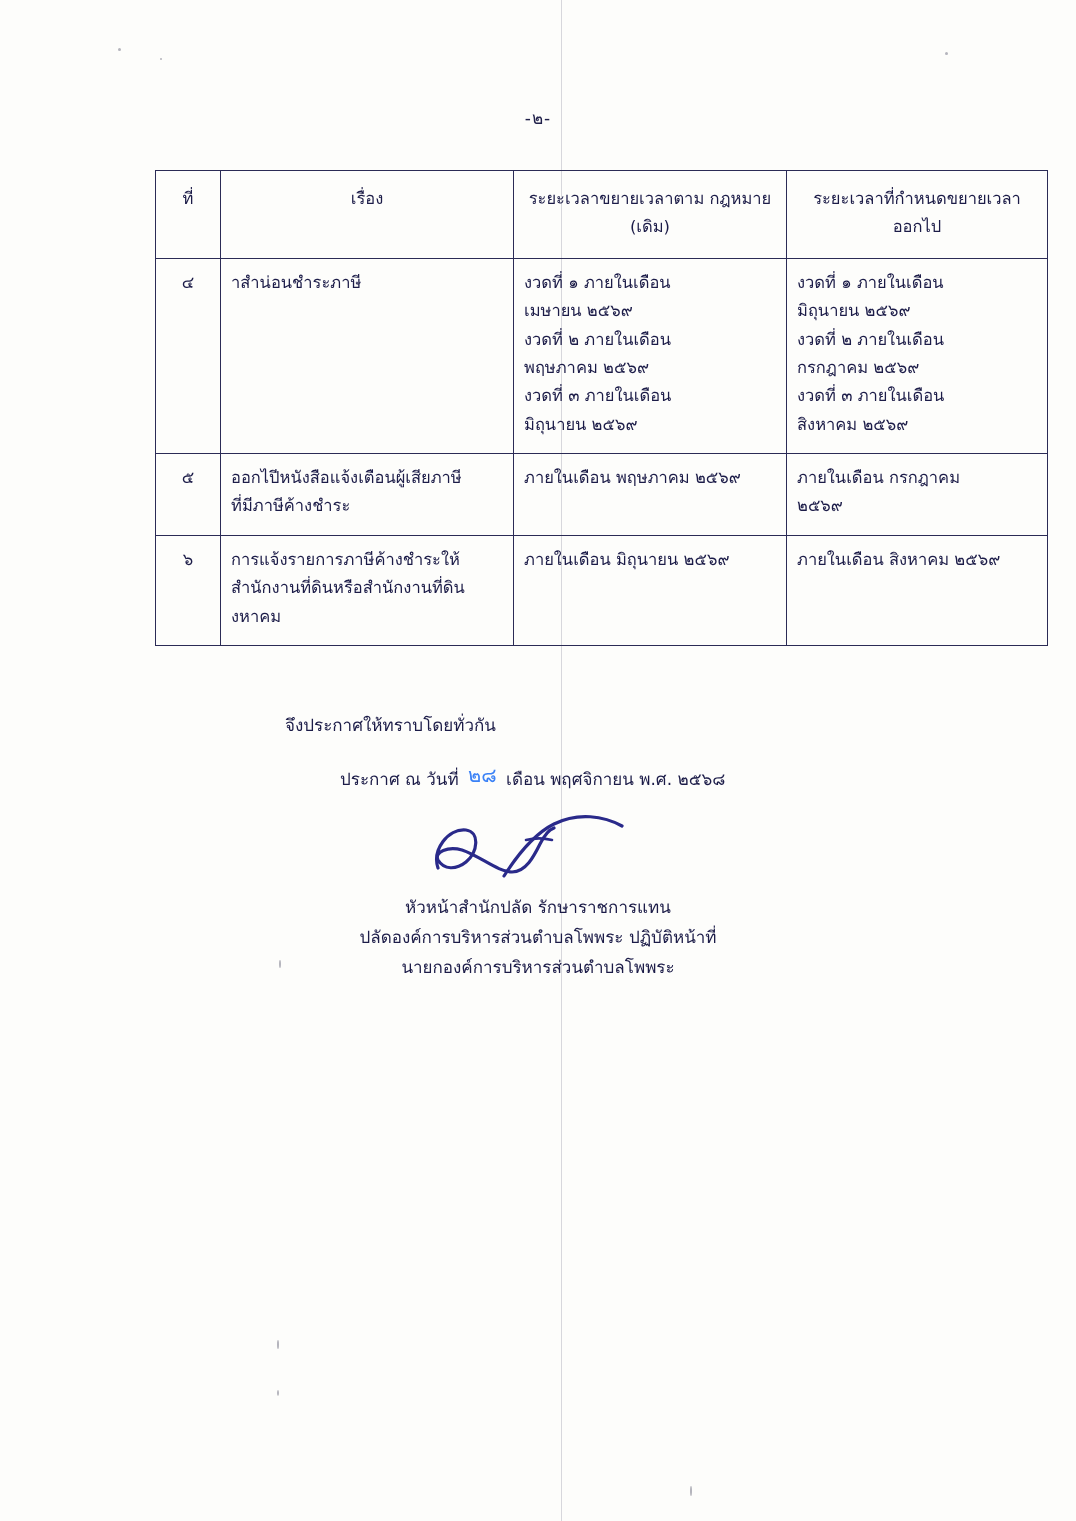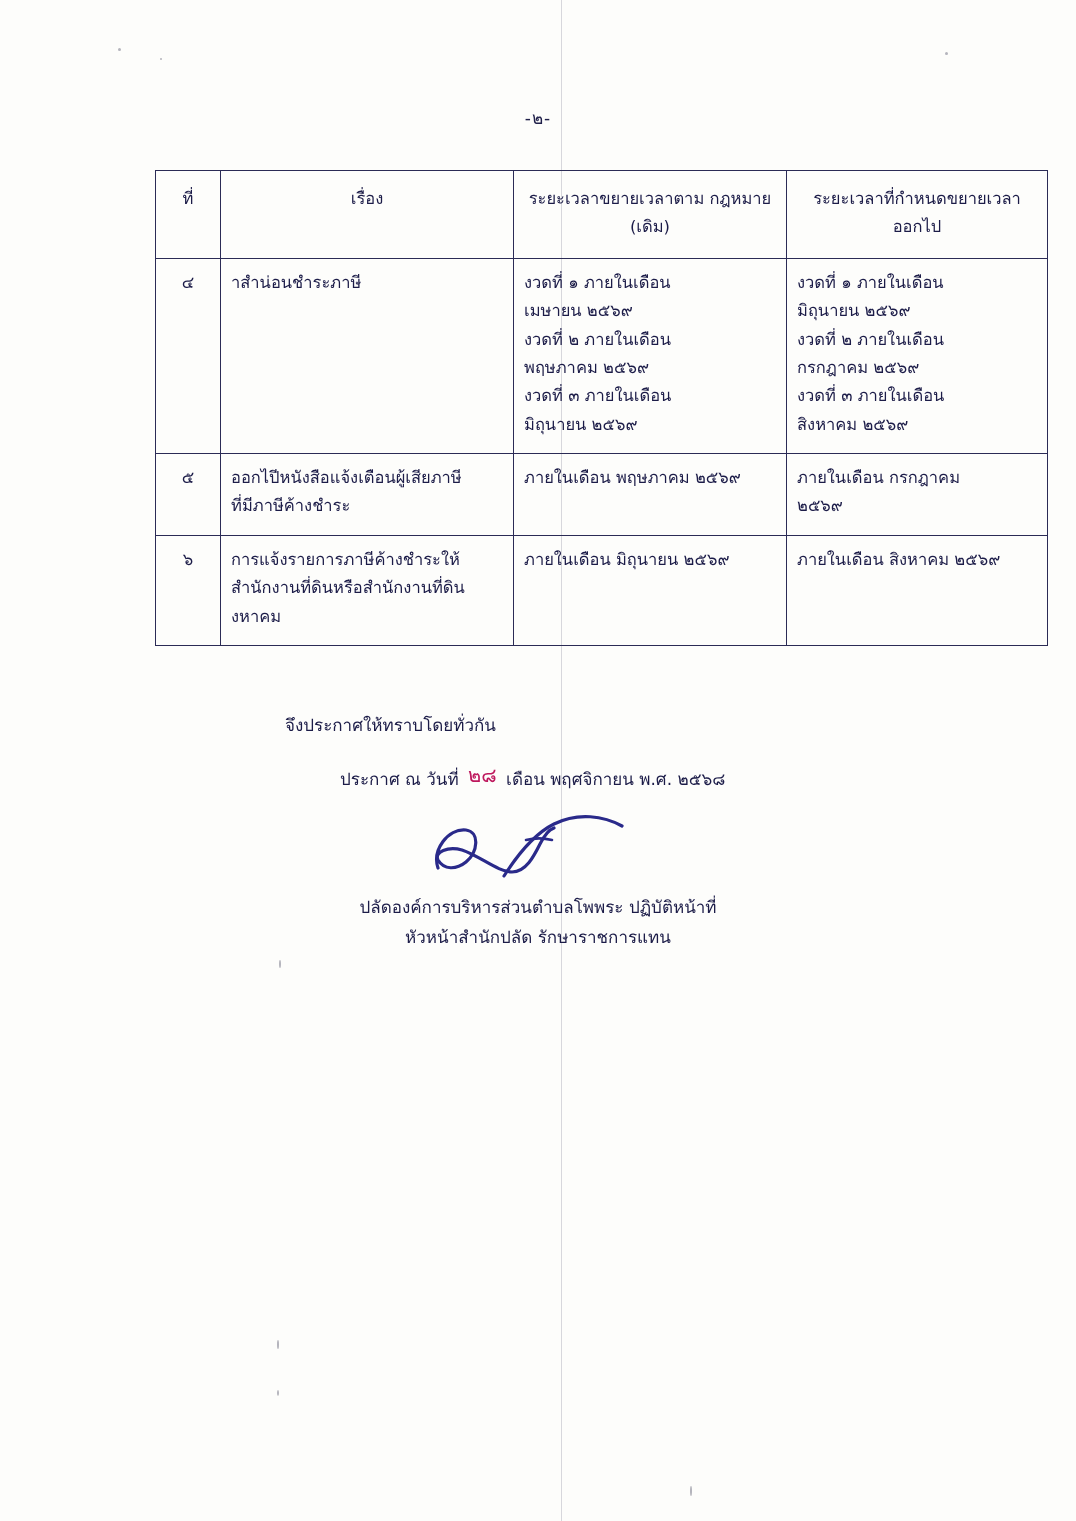--- a/index.html
+++ b/index.html
@@ -78,21 +78,21 @@
     position: absolute;
     font-size: 17px;
     color: #1c1c48;
     line-height: 1.6;
   }
   .closing-1 { left: 285px; top: 712px; }
   .closing-2 { left: 340px; top: 762px; }
   .hand-date {
     display: inline-block;
     font-size: 20px;
-    color: #be185d;
+    color: #3b82f6;
     padding: 0 4px;
     position: relative;
     top: -3px;
   }
 
   .signature-wrap {
     position: absolute;
     left: 0;
     top: 810px;
     width: 1076px;
@@ -208,17 +208,18 @@
 
   <div class="signature-wrap">
     <svg class="sig-svg" width="260" height="80" viewBox="0 0 260 80">
       <path d="M30 58 C24 40 40 18 58 20 C72 22 70 42 58 52 C48 60 36 60 30 50 C26 42 40 36 54 40 C72 46 90 62 104 62 C118 62 126 46 132 34 C136 26 140 20 146 18" fill="none" stroke="#2a2a8a" stroke-width="3.2" stroke-linecap="round"></path>
       <path d="M96 66 C110 44 126 24 146 14 C170 2 196 6 214 16" fill="none" stroke="#2a2a8a" stroke-width="3.2" stroke-linecap="round"></path>
       <path d="M118 30 C126 28 136 28 144 30" fill="none" stroke="#2a2a8a" stroke-width="2.6" stroke-linecap="round"></path>
     </svg>
   </div>
 
   <div class="sig-block">
+    <span>หัวหน้าสำนักปลัด รักษาราชการแทน</span>
     <span>ปลัดองค์การบริหารส่วนตำบลโพพระ ปฏิบัติหน้าที่</span>
-    <span>หัวหน้าสำนักปลัด รักษาราชการแทน</span>
+    <span>นายกองค์การบริหารส่วนตำบลโพพระ</span>
   </div>
 
 </div>
 
 </body></html>

